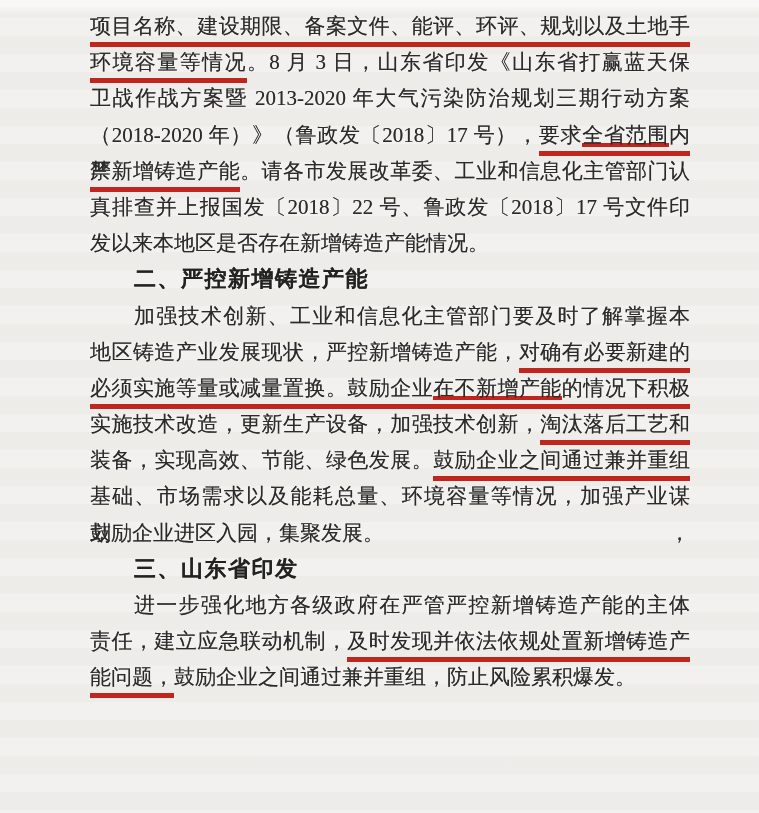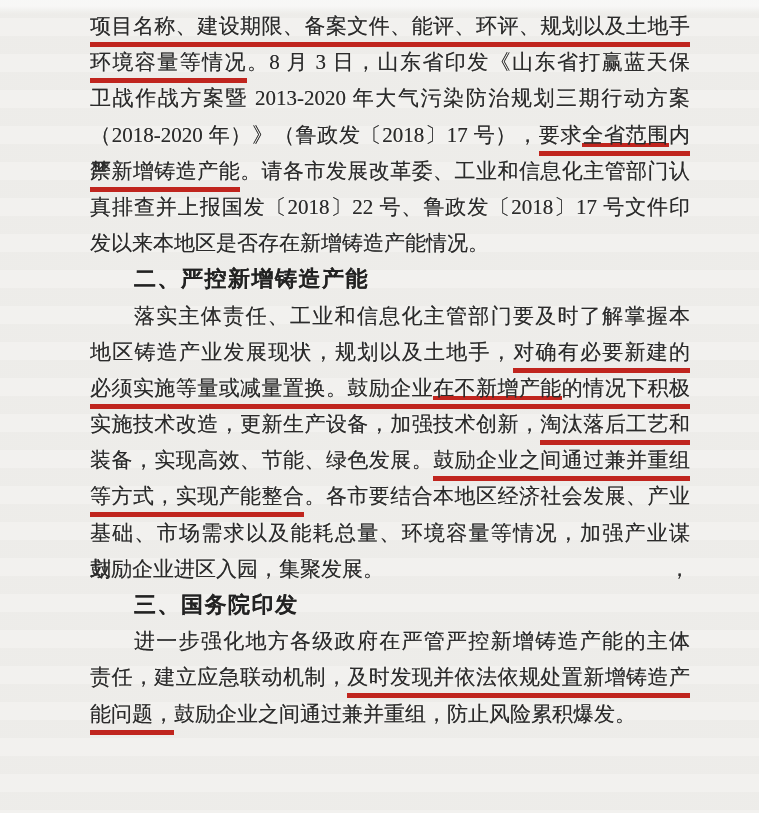--- a/index.html
+++ b/index.html
@@ -82,26 +82,25 @@
 <div class="page" style="--red: #c0251e; --ink: #2b2b2b; background: rgb(242, 241, 238);">
   <div class="doc">
       <div class="line justify"><span class="seg um">项目名称、建设期限、备案文件、能评、环评、规划以及土地手</span></div>
       <div class="line justify"><span class="seg um">环境容量等情况</span><span class="seg">。8 月 3 日，山东省印发《山东省打赢蓝天保</span></div>
       <div class="line justify"><span class="seg">卫战作战方案暨 2013-2020 年大气污染防治规划三期行动方案</span></div>
       <div class="line justify"><span class="seg">（2018-2020 年）》（鲁政发〔2018〕17 号），</span><span class="seg um">要求</span><span class="seg ub">全省范围</span><span class="seg um">内严</span></div>
       <div class="line justify"><span class="seg um">禁新增铸造产能</span><span class="seg">。请各市发展改革委、工业和信息化主管部门认</span></div>
       <div class="line justify"><span class="seg">真排查并上报国发〔2018〕22 号、鲁政发〔2018〕17 号文件印</span></div>
       <div class="line"><span class="seg">发以来本地区是否存在新增铸造产能情况。</span></div>
       <div class="line heading indent"><span class="seg">二、严控新增铸造产能</span></div>
-      <div class="line indent justify"><span class="seg">落实主体责任、工业和信息化主管部门要及时了解掌握本</span></div>
-      <div class="line justify"><span class="seg">地区铸造产业发展现状，规划以及土地手，</span><span class="seg um">对确有必要新建的</span></div>
+      <div class="line indent justify"><span class="seg">加强技术创新、工业和信息化主管部门要及时了解掌握本</span></div>
+      <div class="line justify"><span class="seg">地区铸造产业发展现状，严控新增铸造产能，</span><span class="seg um">对确有必要新建的</span></div>
       <div class="line justify"><span class="seg um">必须实施等量或减量置换。鼓励企业</span><span class="seg ub">在不新增产能</span><span class="seg um">的情况下积极</span></div>
       <div class="line justify"><span class="seg">实施技术改造，更新生产设备，加强技术创新，</span><span class="seg um">淘汰落后工艺和</span></div>
       <div class="line justify"><span class="seg">装备，实现高效、节能、绿色发展。</span><span class="seg um">鼓励企业之间通过兼并重组</span></div>
-      <div class="line justify"><span class="seg um">等方式，实现产能整合</span><span class="seg">。各市要结合本地区经济社会发展、产业</span></div>
       <div class="line justify"><span class="seg">基础、市场需求以及能耗总量、环境容量等情况，加强产业谋划，</span></div>
       <div class="line"><span class="seg">鼓励企业进区入园，集聚发展。</span></div>
-      <div class="line heading indent"><span class="seg">三、国务院印发</span></div>
+      <div class="line heading indent"><span class="seg">三、山东省印发</span></div>
       <div class="line indent justify"><span class="seg">进一步强化地方各级政府在严管严控新增铸造产能的主体</span></div>
       <div class="line justify"><span class="seg">责任，建立应急联动机制，</span><span class="seg um">及时发现并依法依规处置新增铸造产</span></div>
       <div class="line"><span class="seg um">能问题，</span><span class="seg">鼓励企业之间通过兼并重组，防止风险累积爆发。</span></div>
     </div>
 </div>
 
 </body></html>

